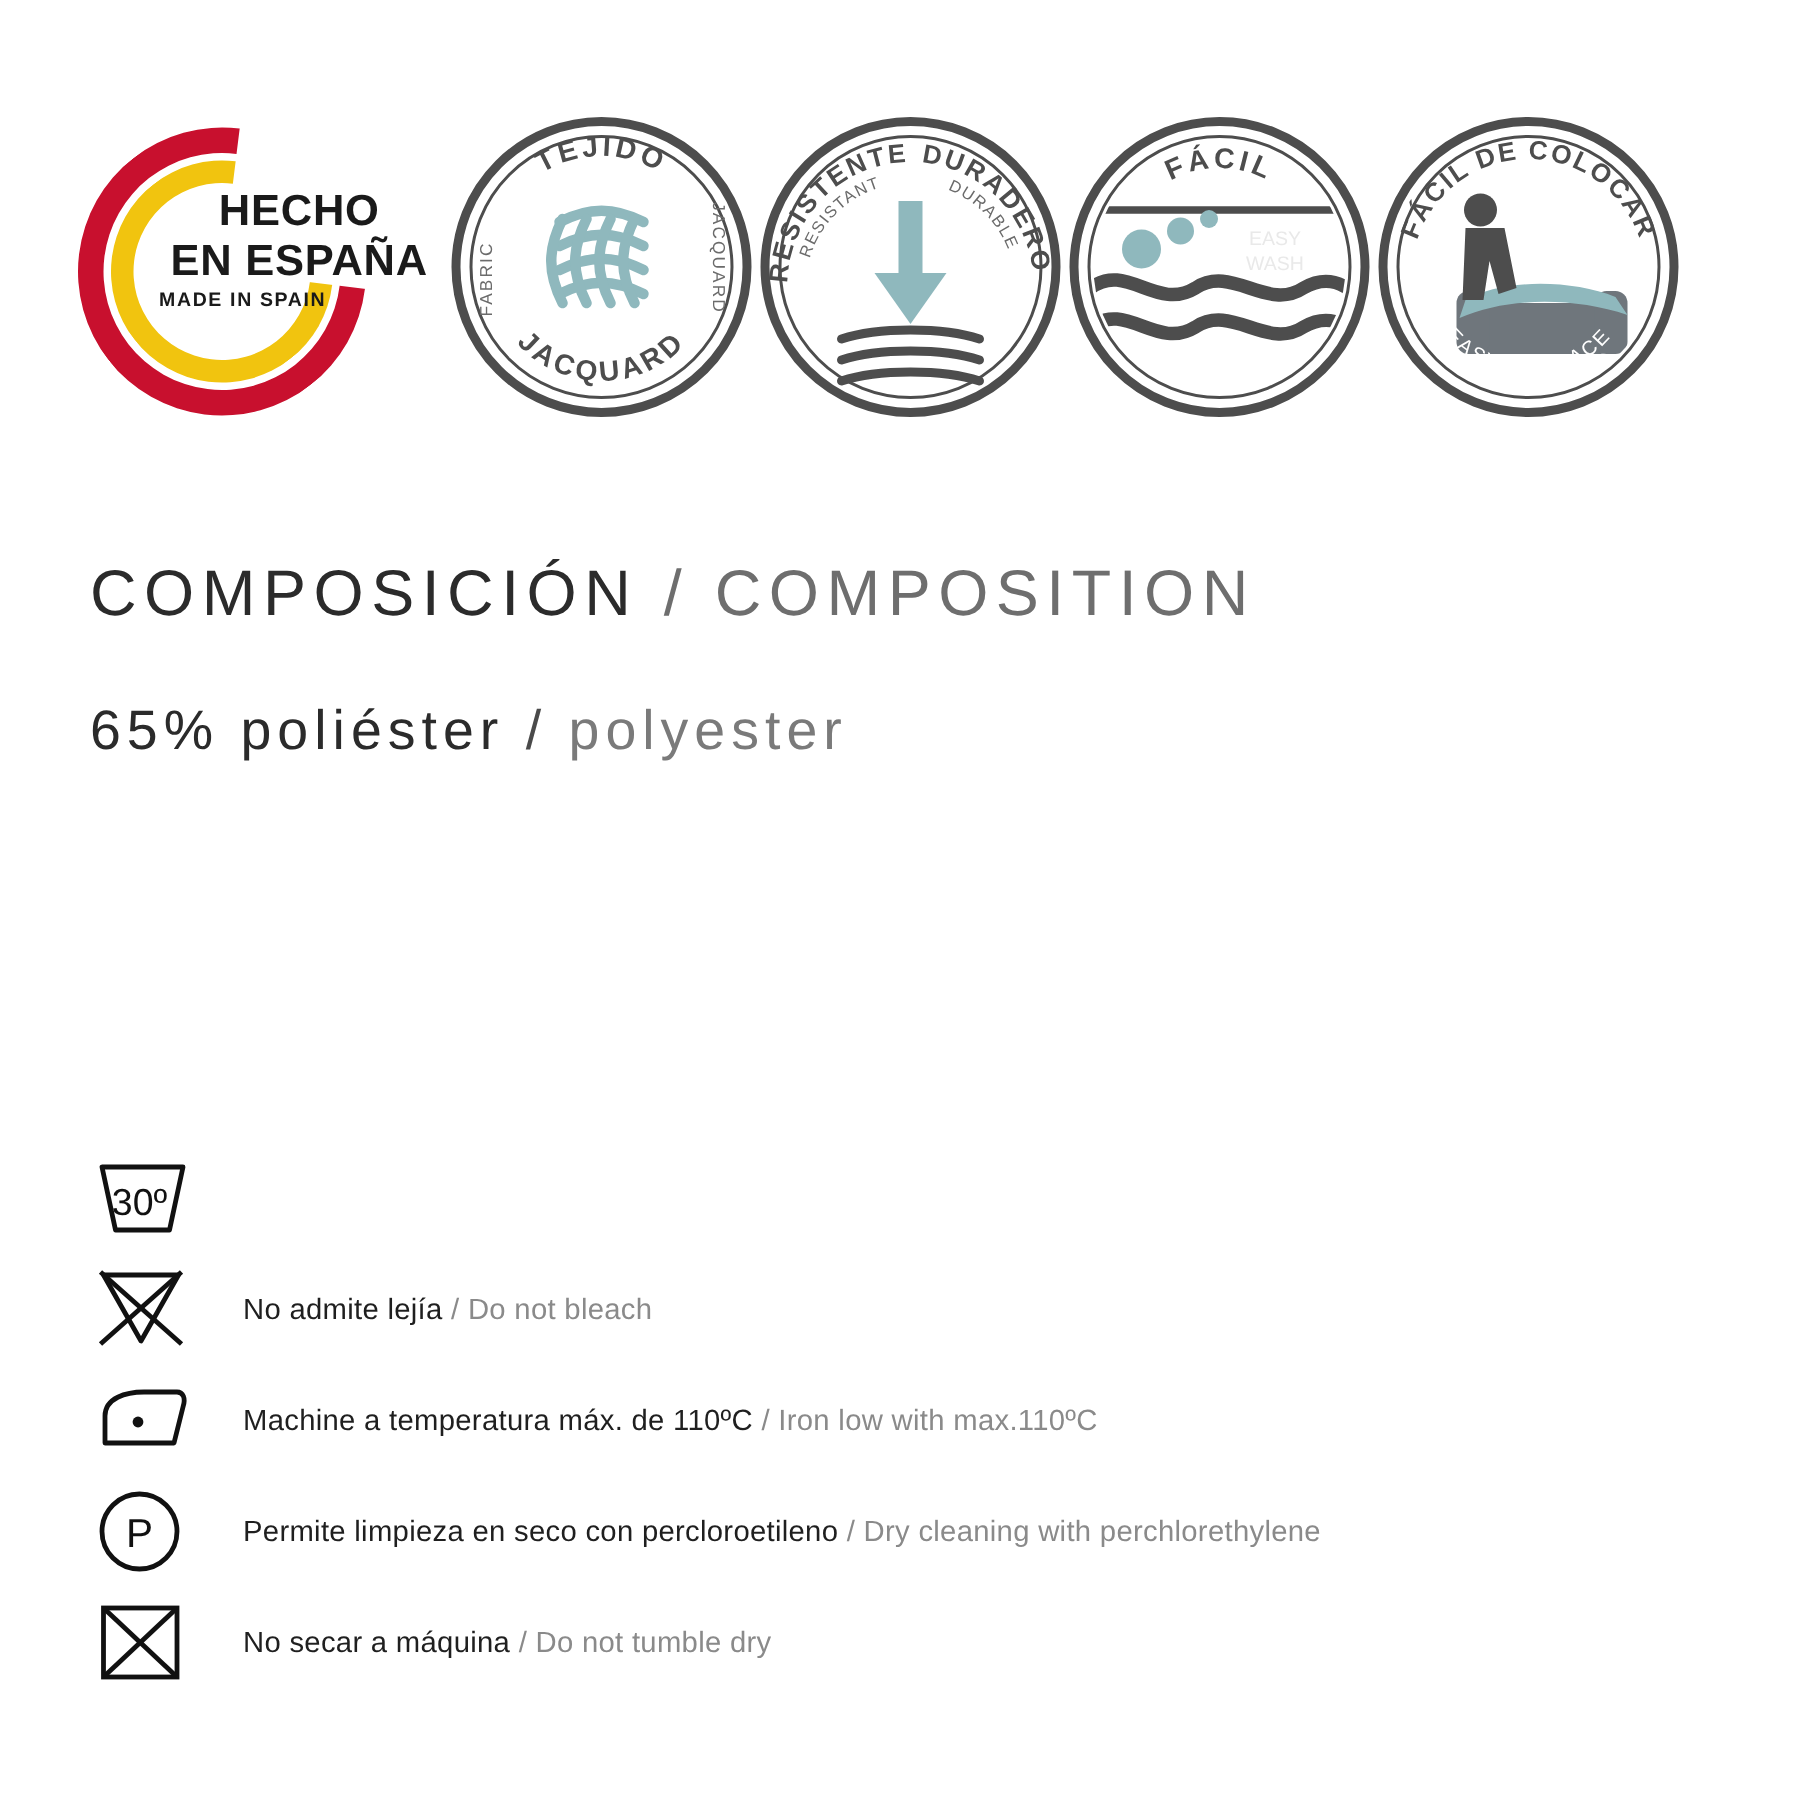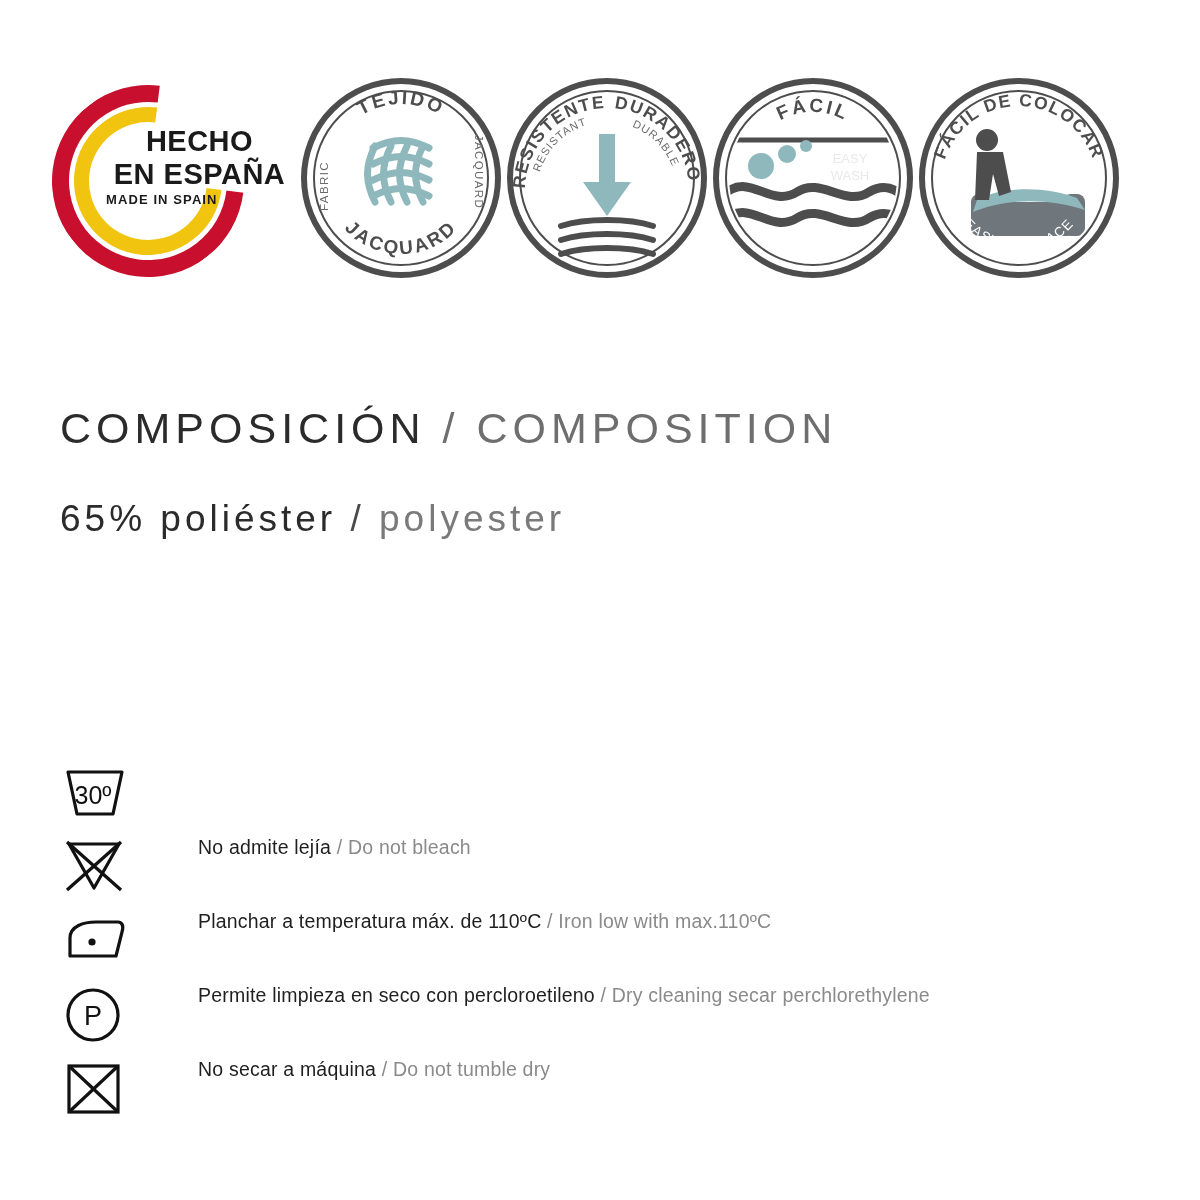--- a/index.html
+++ b/index.html
@@ -99,21 +99,20 @@
     left: 60px;
     top: 372px;
     width: 1080px;
   }
   .comp-title {
     font-size: 43px;
     letter-spacing: 5px;
     font-weight: 300;
     color: #2b2b2b;
     white-space: nowrap;
-    margin-top: 32px;
   }
   .comp-title .sep,
   .comp-title .en { color: #6e6e6e; }
 
   .comp-lines {
     margin-top: 45px;
   }
   .comp-line {
     font-size: 37px;
     letter-spacing: 4px;
@@ -127,22 +126,22 @@
 
   
   .care-list {
     position: absolute;
     left: 62px;
     top: 762px;
     width: 1090px;
   }
   .care-row {
     display: flex;
+    align-items: center;
     height: 74px;
-    gap: 36px;
   }
   .care-icon {
     flex: 0 0 72px;
     width: 72px;
     height: 62px;
     display: flex;
     align-items: center;
     justify-content: flex-start;
   }
   .care-text {
@@ -344,37 +343,37 @@
   </div>
 
   <div class="care-row">
     <div class="care-icon">
       <svg width="66" height="58" viewBox="0 0 66 58" xmlns="http://www.w3.org/2000/svg">
         <path d="M8 44 L8 26 C 8 14, 22 10, 34 10 L56 10 C 60 10, 62 14, 60 20 L54 44 Z" fill="none" stroke="#111" stroke-width="3.2" stroke-linejoin="round"></path>
         <circle cx="30" cy="30" r="3.6" fill="#111"></circle>
       </svg>
     </div>
     <div class="care-text">
-      <span>Planchar a temperatura máx. de 110ºC</span>
+      <span>Machine a temperatura máx. de 110ºC</span>
       <span class="sep">/</span>
       <span class="en">Iron low with max.110ºC</span>
     </div>
   </div>
 
   <div class="care-row">
     <div class="care-icon">
       <svg width="66" height="58" viewBox="0 0 66 58" xmlns="http://www.w3.org/2000/svg">
         <circle cx="31" cy="29" r="25" fill="none" stroke="#111" stroke-width="3.2"></circle>
         <text x="31" y="39" font-family="Liberation Sans, sans-serif" font-size="27" fill="#111" text-anchor="middle">P</text>
       </svg>
     </div>
     <div class="care-text">
       <span>Permite limpieza en seco con percloroetileno</span>
       <span class="sep">/</span>
-      <span class="en">Dry cleaning secar perchlorethylene</span>
+      <span class="en">Dry cleaning with perchlorethylene</span>
     </div>
   </div>
 
   <div class="care-row">
     <div class="care-icon">
       <svg width="66" height="58" viewBox="0 0 66 58" xmlns="http://www.w3.org/2000/svg">
         <rect x="7" y="6" width="49" height="46" fill="none" stroke="#111" stroke-width="3.2"></rect>
         <line x1="7" y1="6" x2="56" y2="52" stroke="#111" stroke-width="3.2"></line>
         <line x1="56" y1="6" x2="7" y2="52" stroke="#111" stroke-width="3.2"></line>
       </svg>

